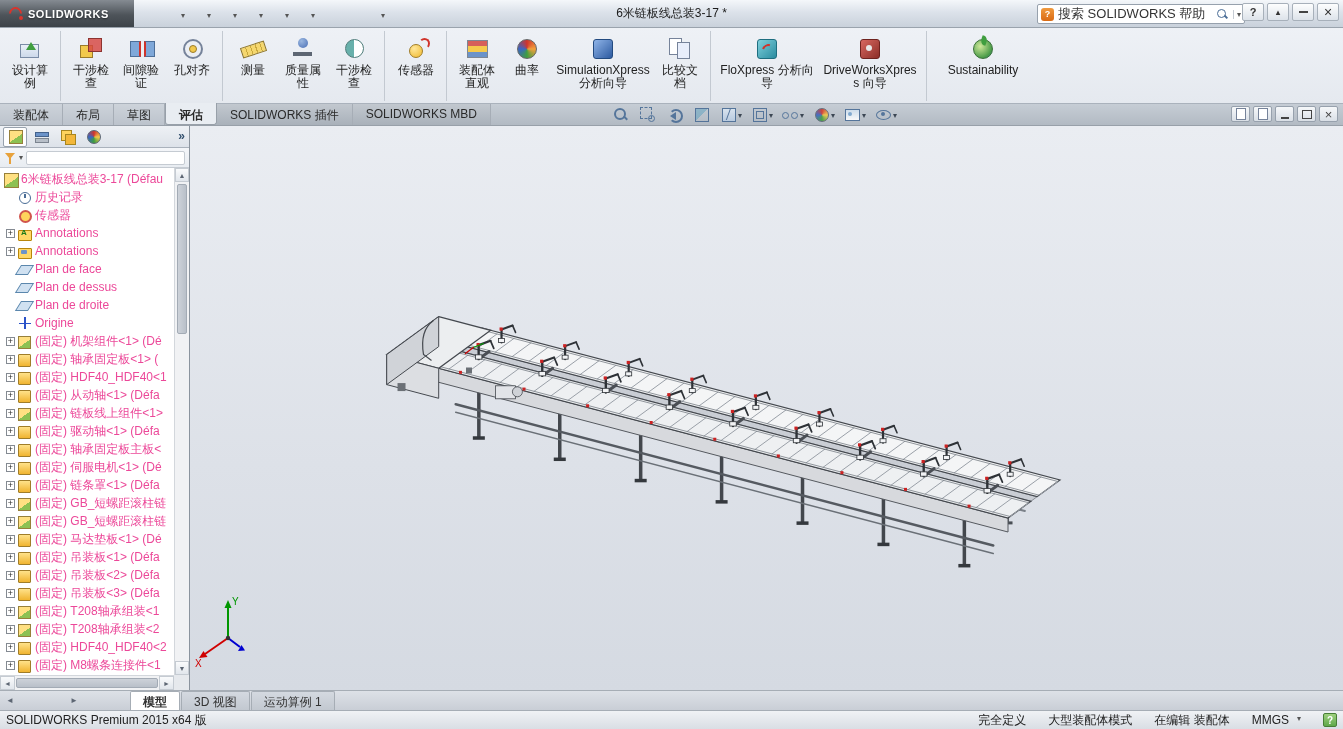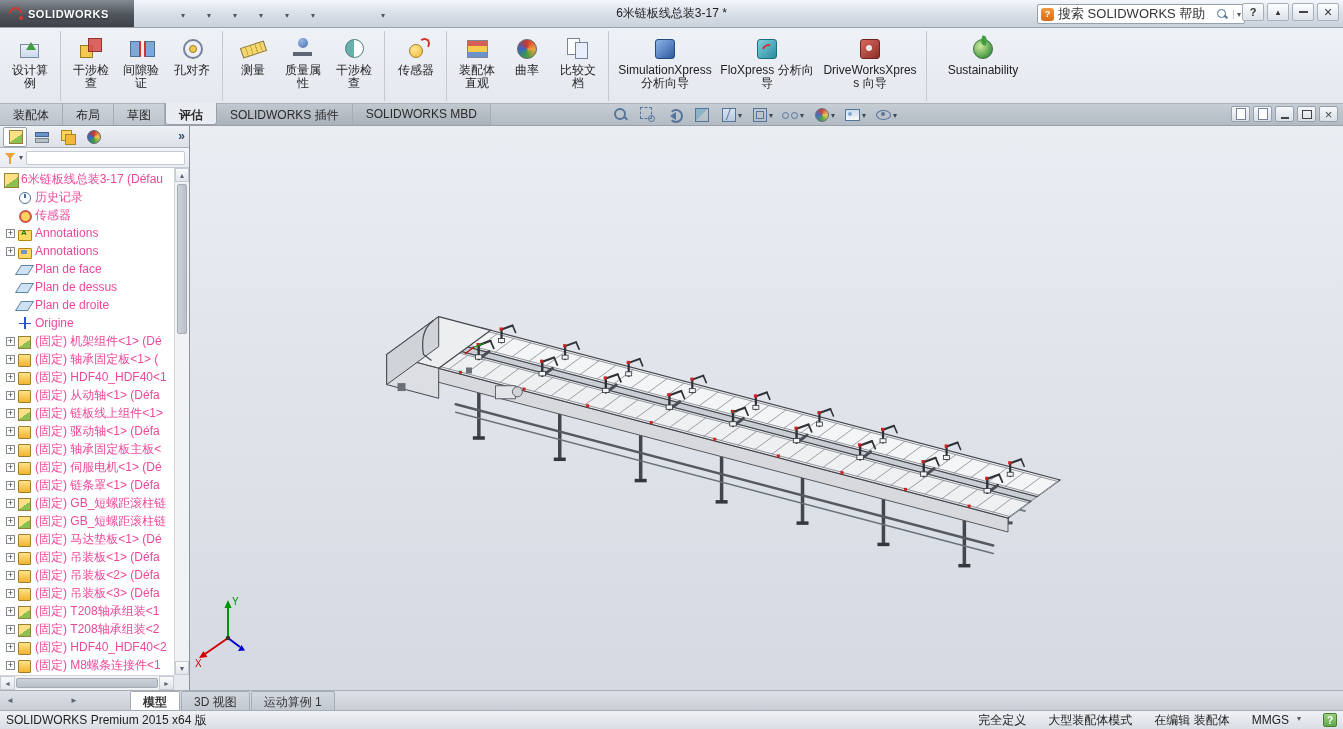--- a/index.html
+++ b/index.html
@@ -301,28 +301,28 @@
       <span class="rlabel">装配体直观</span>
     </div>
 
 
     <div class="rbtn">
       <span class="ric curvature-icon"></span>
       <span class="rlabel">曲率</span>
     </div>
 
 
+    <div class="rbtn wide">
+      <span class="ric simulationxpress-icon"></span>
+      <span class="rlabel">SimulationXpress 分析向导</span>
+    </div>
+
     <div class="rbtn gend">
       <span class="ric compare-documents-icon"></span>
       <span class="rlabel">比较文档</span>
-    </div>
-
-    <div class="rbtn wide">
-      <span class="ric simulationxpress-icon"></span>
-      <span class="rlabel">SimulationXpress 分析向导</span>
     </div>
 
     <div class="rbtn wide">
       <span class="ric floxpress-icon"></span>
       <span class="rlabel">FloXpress 分析向导</span>
     </div>
 
     <div class="rbtn gend wide">
       <span class="ric driveworksxpress-icon"></span>
       <span class="rlabel">DriveWorksXpress 向导</span>

